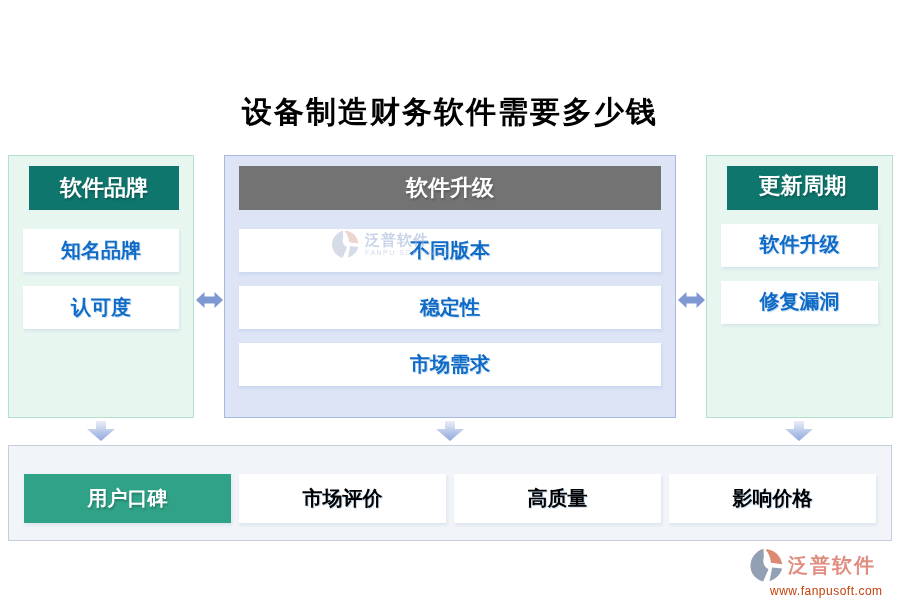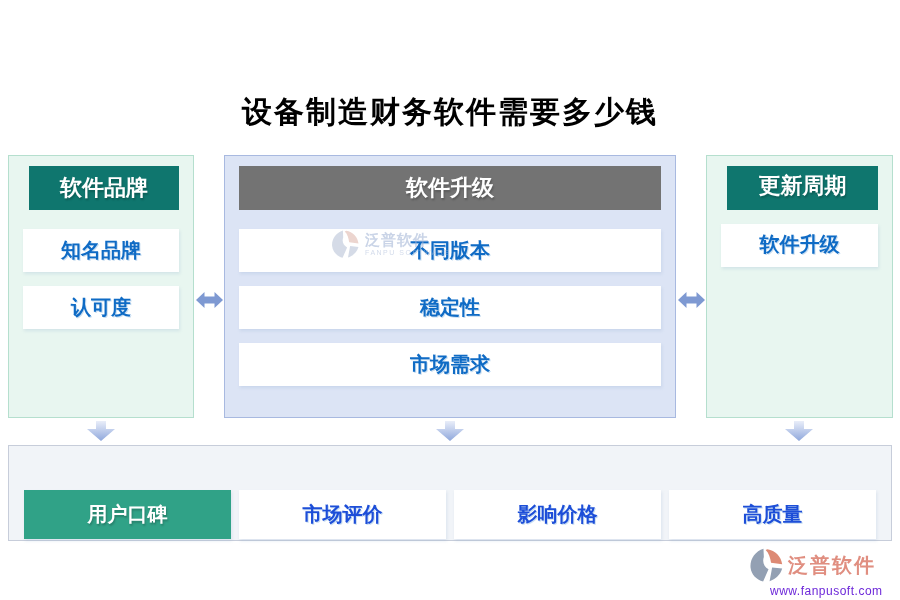--- a/index.html
+++ b/index.html
@@ -38,46 +38,46 @@
   .h-arrow{position:absolute;top:288px;width:27px;height:24px;}
   .h-arrow.gap-left{left:196px;}
   .h-arrow.gap-right{left:678px;}
   .d-arrow{position:absolute;top:421px;width:32px;height:20px;}
   .d-arrow.a1{left:85px;}
   .d-arrow.a2{left:434px;}
   .d-arrow.a3{left:783px;}
   .bottom-panel{
     position:absolute;left:8px;top:445px;width:884px;height:96px;
     box-sizing:border-box;background:#f1f4f8;border:1px solid #c7cdda;
-    display:flex;gap:8px;padding:44px 15px 0;
+    display:flex;gap:8px;padding:28px 15px 0;
   }
   .b-btn{
     flex:1;height:49px;line-height:49px;text-align:center;background:#ffffff;
-    color:#1d4ed8;font-size:20px;font-weight:bold;
+    color:#000000;font-size:20px;font-weight:bold;
     box-shadow:1px 2px 3px rgba(130,160,200,.20);
     text-shadow:1px 1px 0 rgba(195,218,240,.9);
   }
   .b-btn.green{
     background:#30a287;color:#ffffff;
     text-shadow:1px 2px 2px rgba(0,0,0,.22);
   }
   .center-watermark{
     position:absolute;left:330px;top:229px;display:flex;align-items:center;
     gap:5px;opacity:.55;pointer-events:none;
   }
   .center-watermark .wm-text{display:flex;flex-direction:column;line-height:1;}
   .center-watermark .wm-name{font-size:15px;font-weight:bold;color:#9fb2d4;letter-spacing:1px;}
   .center-watermark .wm-en{font-size:7px;color:#aebdda;letter-spacing:1.5px;margin-top:2px;}
   .brand{
     position:absolute;left:748px;top:547px;display:flex;flex-direction:column;
     align-items:flex-start;
   }
   .brand .brand-row{display:flex;align-items:center;gap:4px;}
   .brand .brand-name{font-size:20px;font-weight:bold;color:#e08e80;letter-spacing:2px;}
-  .brand .brand-url{font-size:12px;color:#6d28d9;margin-top:1px;margin-left:22px;letter-spacing:.5px;}
+  .brand .brand-url{font-size:12px;color:#c2410c;margin-top:1px;margin-left:22px;letter-spacing:.5px;}
   svg{display:block;}
 </style>
 </head>
 <body>
 
 <div class="stage">
 
   <svg width="0" height="0" style="position:absolute" aria-hidden="true">
     <defs>
       <linearGradient id="downgrad" x1="0" y1="0" x2="0" y2="1">
@@ -98,20 +98,21 @@
   <section class="panel blue-theme panel-mid">
     <div class="hdr blue">软件升级</div>
     <div class="item first">不同版本</div>
     <div class="item">稳定性</div>
     <div class="item">市场需求</div>
   </section>
 
   <section class="panel green-theme panel-right">
     <div class="hdr green">更新周期</div>
     <div class="item">软件升级</div>
+    <div class="item">修复漏洞</div>
   </section>
 
   <div class="center-watermark">
     <span>
       <svg width="30" height="30" viewBox="0 0 100 100">
         <path d="M43 5 C20 12 5 34 7 57 C9 76 23 91 42 96 L57 62 C45 55 39 42 44 28 Z" fill="#b3bfd4"></path>
         <path d="M54 6 C76 9 92 26 95 48 L64 44 C62 30 58 16 49 8 Z" fill="#ddb3a8"></path>
         <path d="M67 57 L95 60 C90 78 76 90 60 95 Z" fill="#b3bfd4"></path>
       </svg>
     </span>
@@ -144,22 +145,22 @@
   </div>
   <div class="d-arrow a3">
     <svg width="32" height="20" viewBox="0 0 32 20">
       <path d="M11 0 H21 V8 H30 L16 20 L2 8 H11 Z" fill="url(#downgrad)"></path>
     </svg>
   </div>
 
   <div class="bottom-panel">
     <div class="b-btn green">用户口碑</div>
     <div class="b-btn">市场评价</div>
+    <div class="b-btn">高质量</div>
     <div class="b-btn">影响价格</div>
-    <div class="b-btn">高质量</div>
   </div>
 
   <div class="brand">
     <div class="brand-row">
       <span>
         <svg width="36" height="36" viewBox="0 0 100 100">
           <path d="M43 5 C20 12 5 34 7 57 C9 76 23 91 42 96 L57 62 C45 55 39 42 44 28 Z" fill="#93a0b3"></path>
           <path d="M54 6 C76 9 92 26 95 48 L64 44 C62 30 58 16 49 8 Z" fill="#dd8a74"></path>
           <path d="M67 57 L95 60 C90 78 76 90 60 95 Z" fill="#93a0b3"></path>
         </svg>

